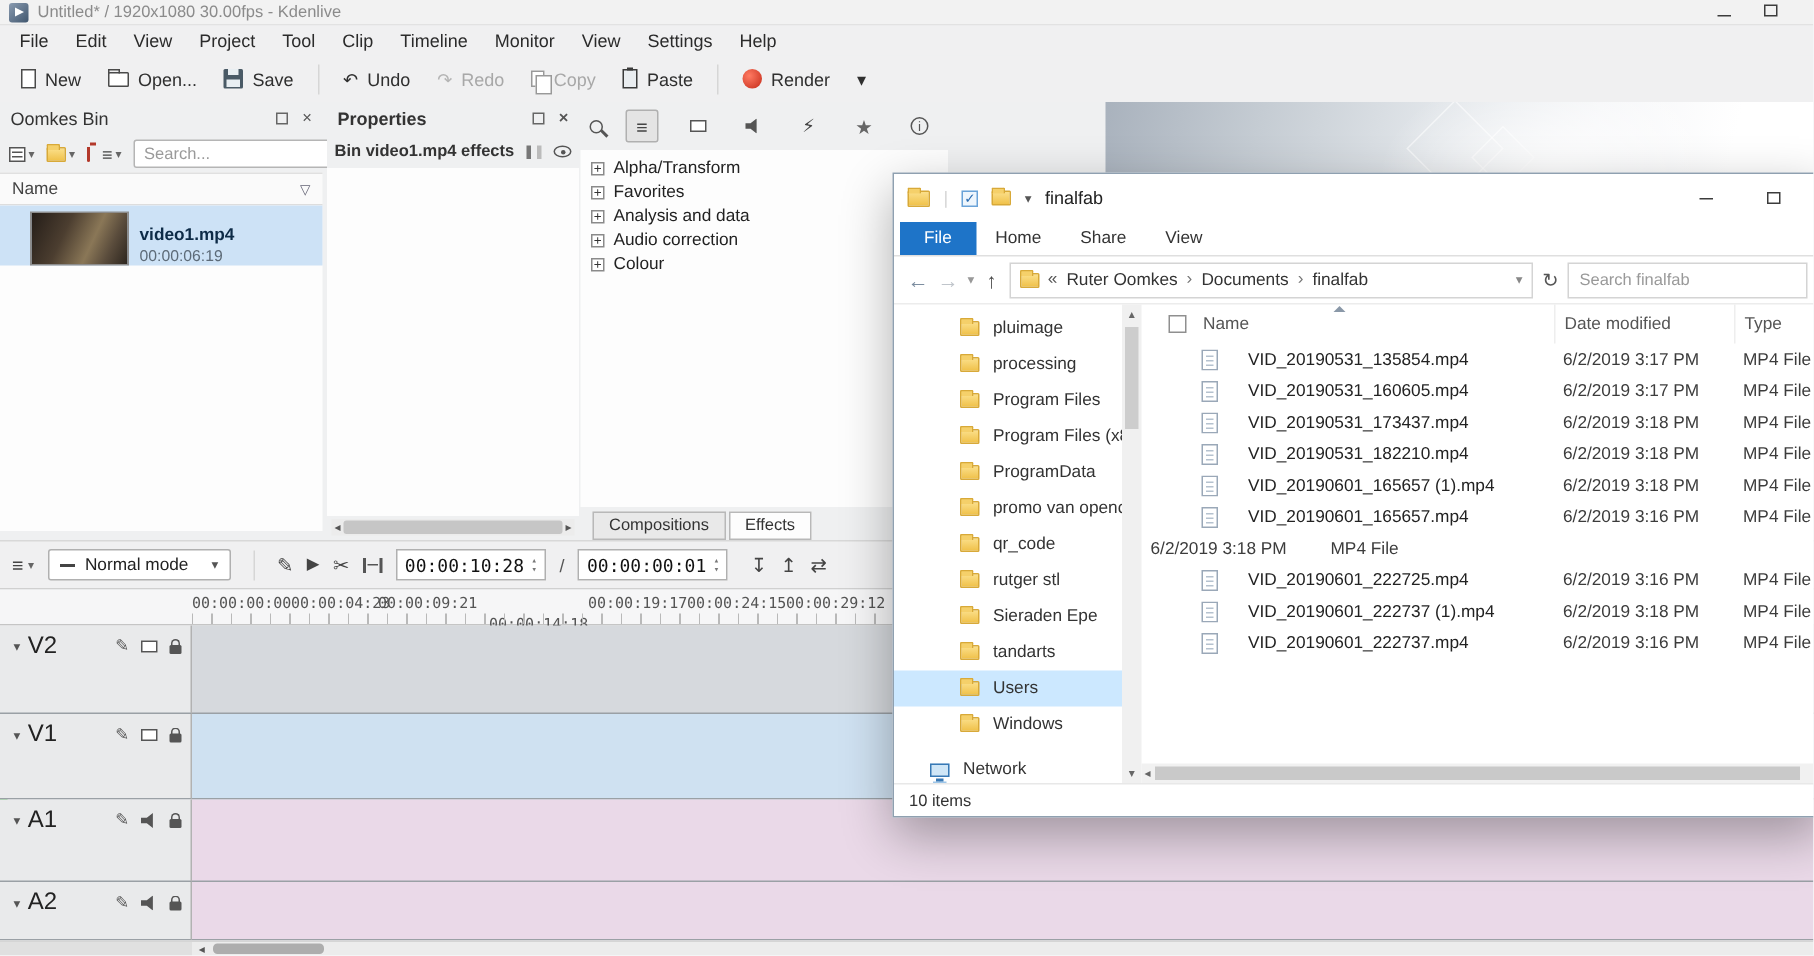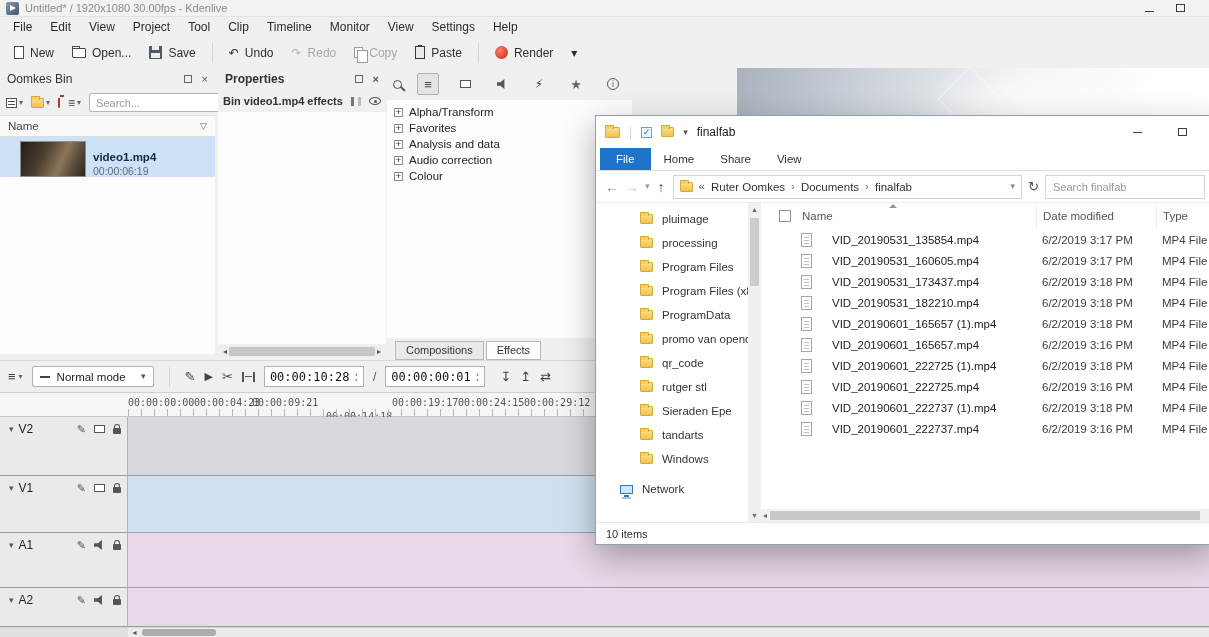--- a/index.html
+++ b/index.html
@@ -120,21 +120,21 @@
   .mode-dd{height:21px;min-width:122px;background:#fff;border:1px solid #b0b0b0;border-radius:2px;display:flex;align-items:center;gap:7px;padding:0 7px;font-size:11.5px;color:#222;}
   .mode-dash{width:10px;height:2px;background:#444;}
   .tc{height:21px;background:#fff;border:1px solid #b0b0b0;display:flex;align-items:center;gap:5px;padding:0 5px;font-family:"DejaVu Sans Mono","Liberation Mono",monospace;font-size:12px;color:#111;}
   .spin{display:flex;flex-direction:column;font-size:6px;color:#777;line-height:0.9;}
   .tl-ruler{position:absolute;top:393px;left:0;width:100%;height:24px;background:#f6f6f7;border-bottom:1px solid #c5c5c5;}
   .tl-ruler::after{content:"";position:absolute;left:128px;right:0;bottom:0;height:7px;background:repeating-linear-gradient(to right,#b9b9b9 0 1px,transparent 1px 13px);}
   .ruler-label{position:absolute;top:4px;font-size:10px;color:#555;font-family:"DejaVu Sans Mono","Liberation Mono",monospace;}
 
   .track{position:absolute;left:0;width:100%;}
   .thead{position:absolute;left:0;top:0;bottom:0;width:128px;background:#e9eaeb;border-right:1px solid #b2b2b2;border-bottom:1px solid #9aa0a5;}
-  .thead-inner{display:flex;align-items:center;gap:5px;padding:5px 6px 0 9px;font-size:12px;color:#222;}
+  .thead-inner{display:flex;align-items:center;gap:5px;padding:5px 6px 0 9px;font-size:16px;color:#222;}
   .thead-icons{margin-left:auto;display:flex;gap:8px;align-items:center;color:#555;font-size:11px;}
   .tbody{position:absolute;left:128px;top:0;right:0;bottom:0;border-bottom:1px solid #9aa0a5;}
   .tbody-gray{background:#d6d9dd;}
   .tbody-blue{background:#cfe1f1;}
   .tbody-pink{background:#ead9e8;}
   .target-strip{position:absolute;left:0;top:0;bottom:0;width:5px;background:#3db047;}
 
   .tl-scroll{position:absolute;top:627px;left:0;width:100%;height:10px;background:#ececec;border-top:1px solid #d5d5d5;}
   .tl-scroll .headzone{position:absolute;left:0;top:0;bottom:0;width:128px;background:#e0e0e0;}
   .tl-scroll .arrow{position:absolute;left:128px;top:0;bottom:0;width:13px;color:#555;font-size:8px;display:flex;align-items:center;justify-content:center;}
@@ -554,20 +554,24 @@
             <span>rutger stl</span>
           </div>
         <div class="side-item">
             <span class="folder-ico small"></span>
             <span>Sieraden Epe</span>
           </div>
         <div class="side-item">
             <span class="folder-ico small"></span>
             <span>tandarts</span>
           </div>
+        <div class="side-item selected">
+            <span class="folder-ico small"></span>
+            <span>Users</span>
+          </div>
         <div class="side-item">
             <span class="folder-ico small"></span>
             <span>Windows</span>
           </div>
         <div class="side-item side-net">
             <span class="net-ico"></span>
             <span>Network</span>
           </div>
       </div>
 
@@ -634,24 +638,20 @@
         </div>
         <div class="f-row">
           <span class="fc-name">
               <span class="file-ico"></span>
               <span>VID_20190601_165657.mp4</span>
             </span>
           <span class="fc-date">6/2/2019 3:16 PM</span>
           <span class="fc-type">MP4 File</span>
         </div>
         <div class="f-row">
-          <span class="fc-name">
-              <span class="file-ico"></span>
-              <span>VID_20190601_222725 (1).mp4</span>
-            </span>
           <span class="fc-date">6/2/2019 3:18 PM</span>
           <span class="fc-type">MP4 File</span>
         </div>
         <div class="f-row">
           <span class="fc-name">
               <span class="file-ico"></span>
               <span>VID_20190601_222725.mp4</span>
             </span>
           <span class="fc-date">6/2/2019 3:16 PM</span>
           <span class="fc-type">MP4 File</span>

